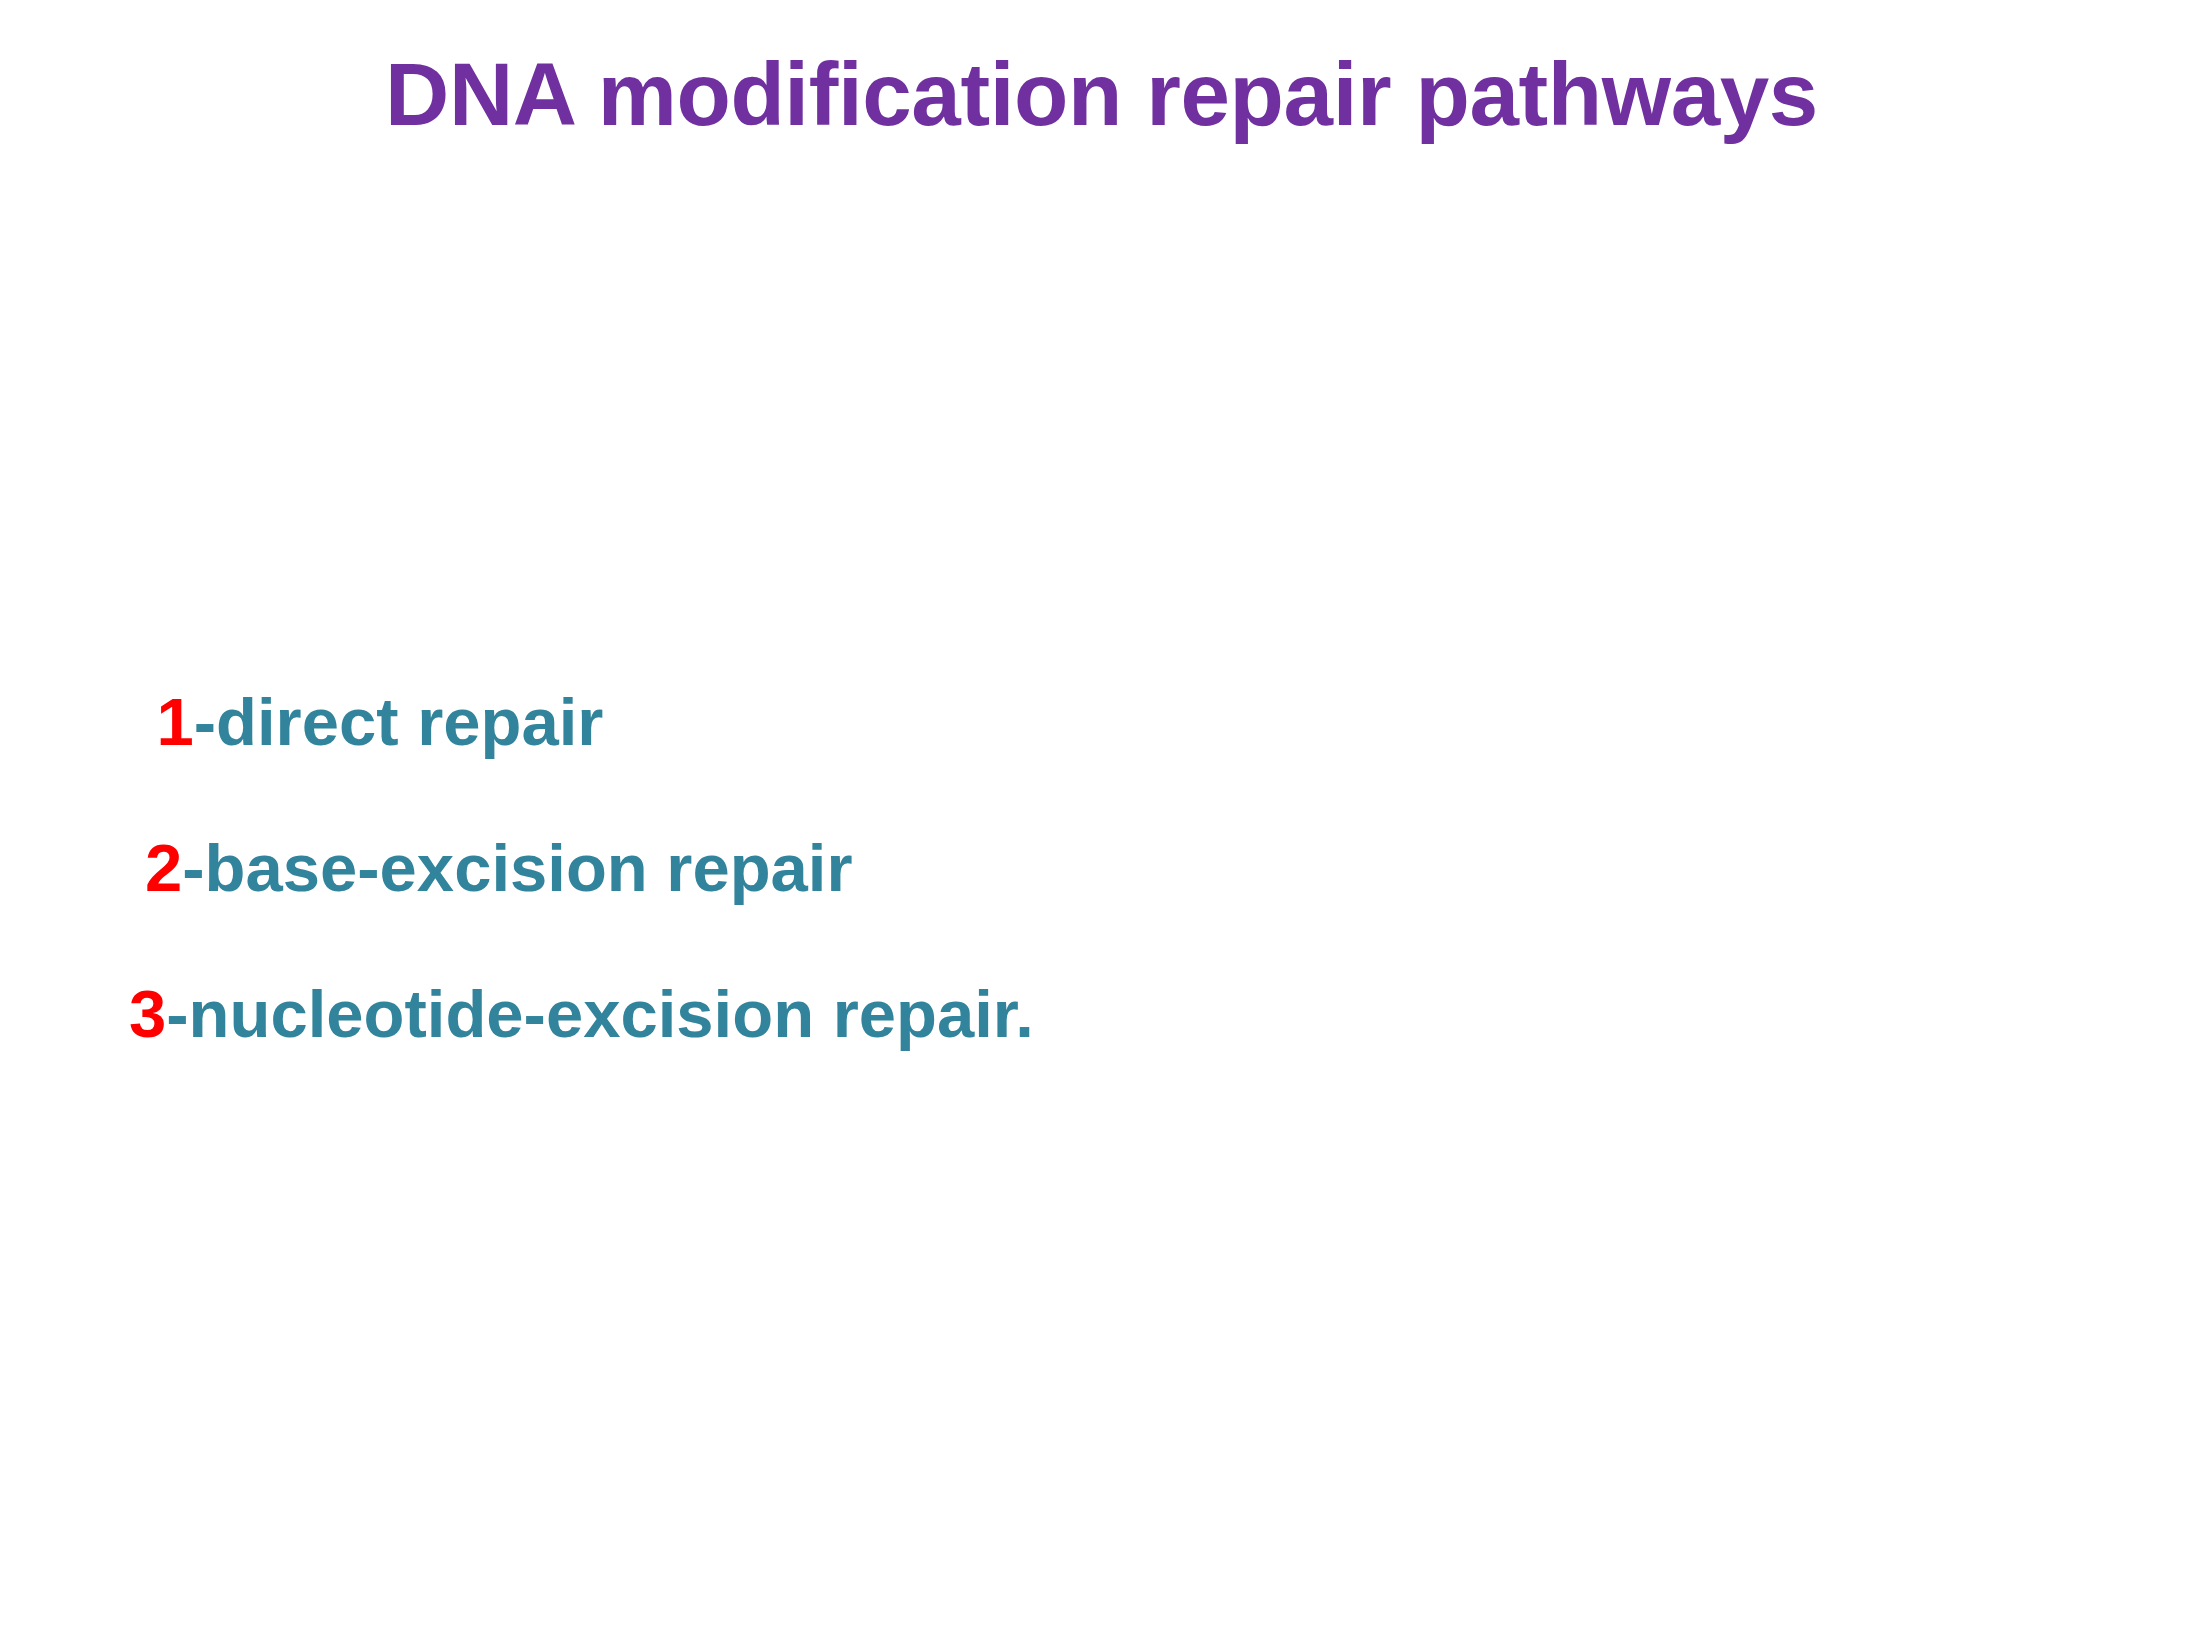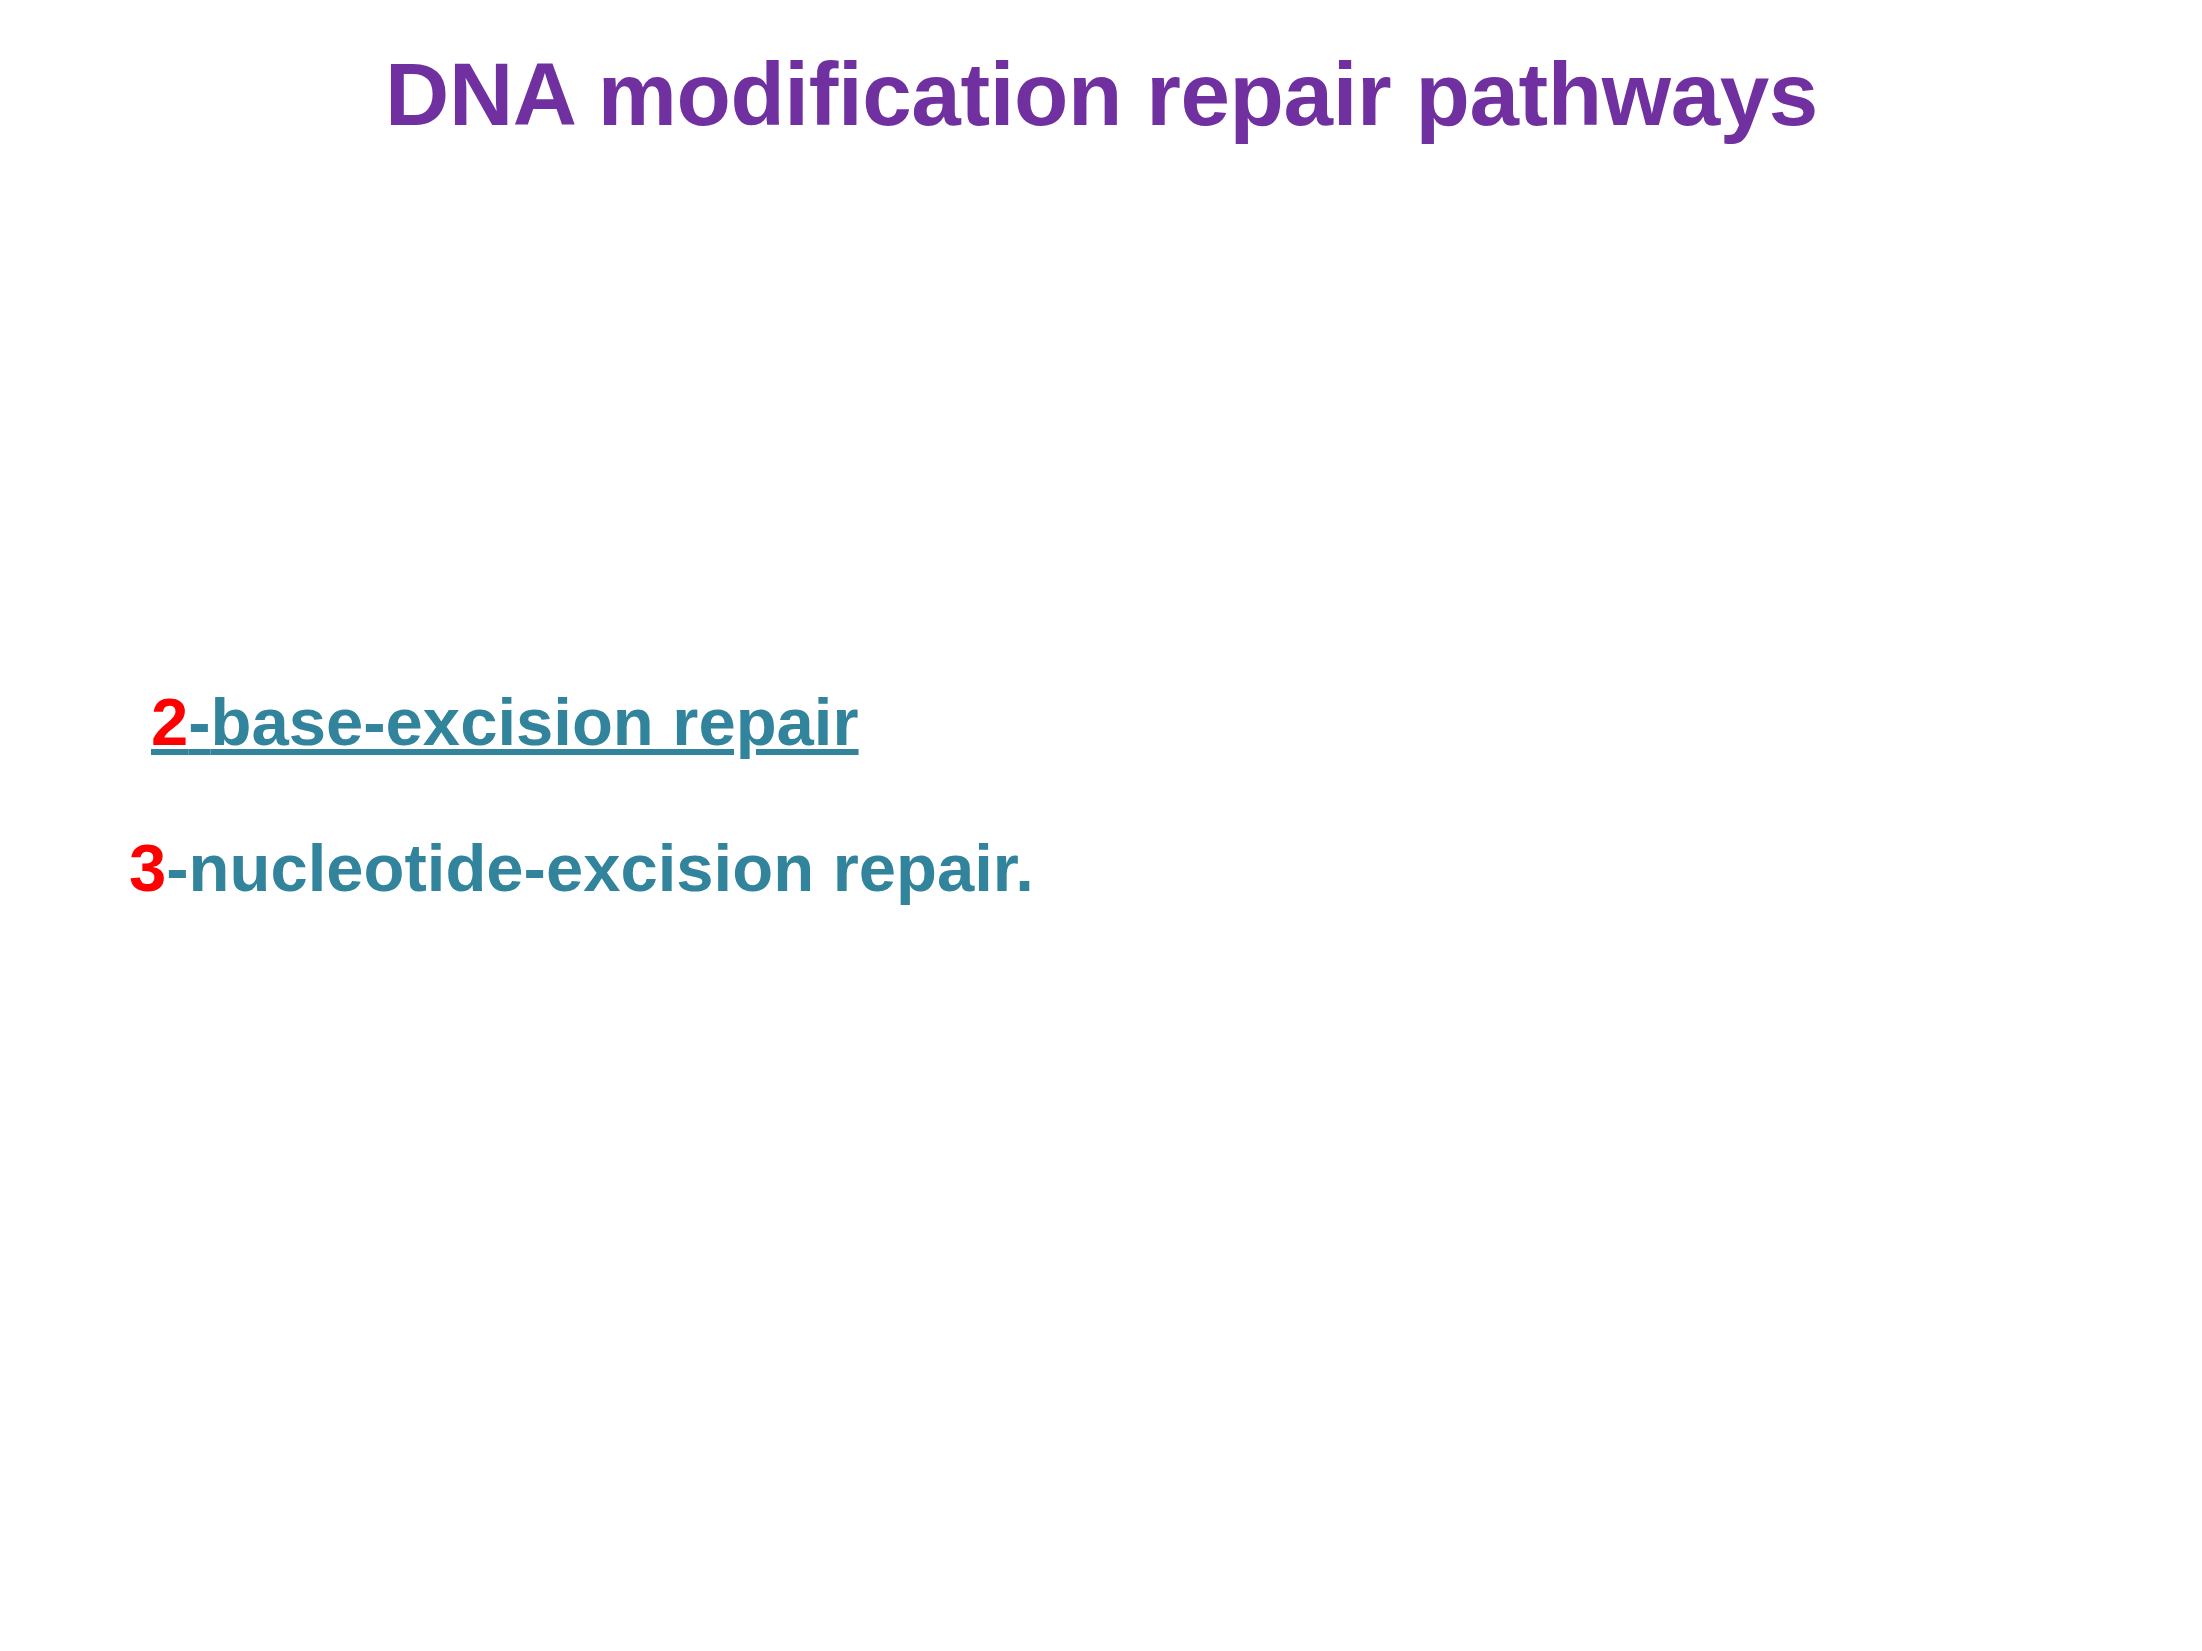--- a/index.html
+++ b/index.html
@@ -91,37 +91,38 @@
   .mech-item {
     display: block;
     font-size: 67px;
     line-height: 1.0;
     font-weight: bold;
     color: #31849B;
     white-space: nowrap;
   }
 
   .mech-item.i1 { margin-left: 27.5px; margin-bottom: 79px; }
-  .mech-item.i2 { margin-left: 22px; margin-bottom: 79px; text-decoration: underline; }
+  .mech-item.i2 { margin-left: 16px; margin-bottom: 79px; }
   .mech-item.i3 { margin-left: 0px;  margin-bottom: 0px;  }
 
   .mech-num {
     color: #FF0000;
   }
 </style>
 </head>
 <body>
 
 <div class="slide">
 
   <div class="slide-title">DNA modification repair pathways</div>
 
 
   <div class="mech-list">
 
+    <div class="mech-item i1"><span class="mech-num">1</span><span>-</span><span>direct repair</span></div>
 
     <div class="mech-item i2"><span class="mech-num">2</span><span>-</span><span>base-excision repair</span></div>
 
     <div class="mech-item i3"><span class="mech-num">3</span><span>-</span><span>nucleotide-excision repair.</span></div>
 
   </div>
 
 </div>
 
 

